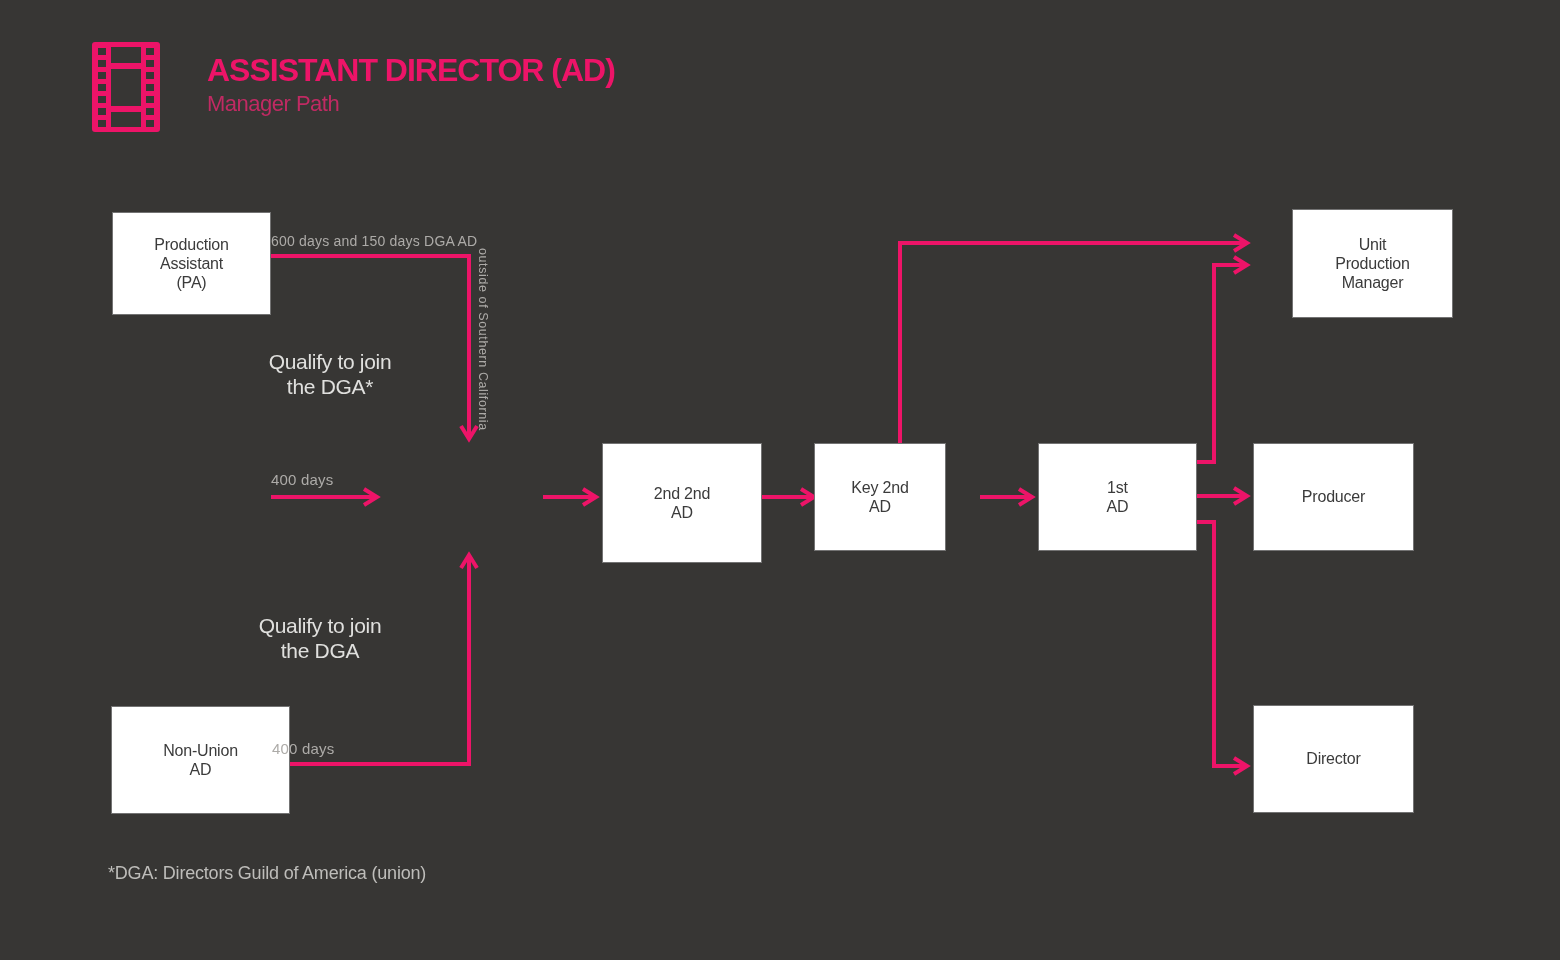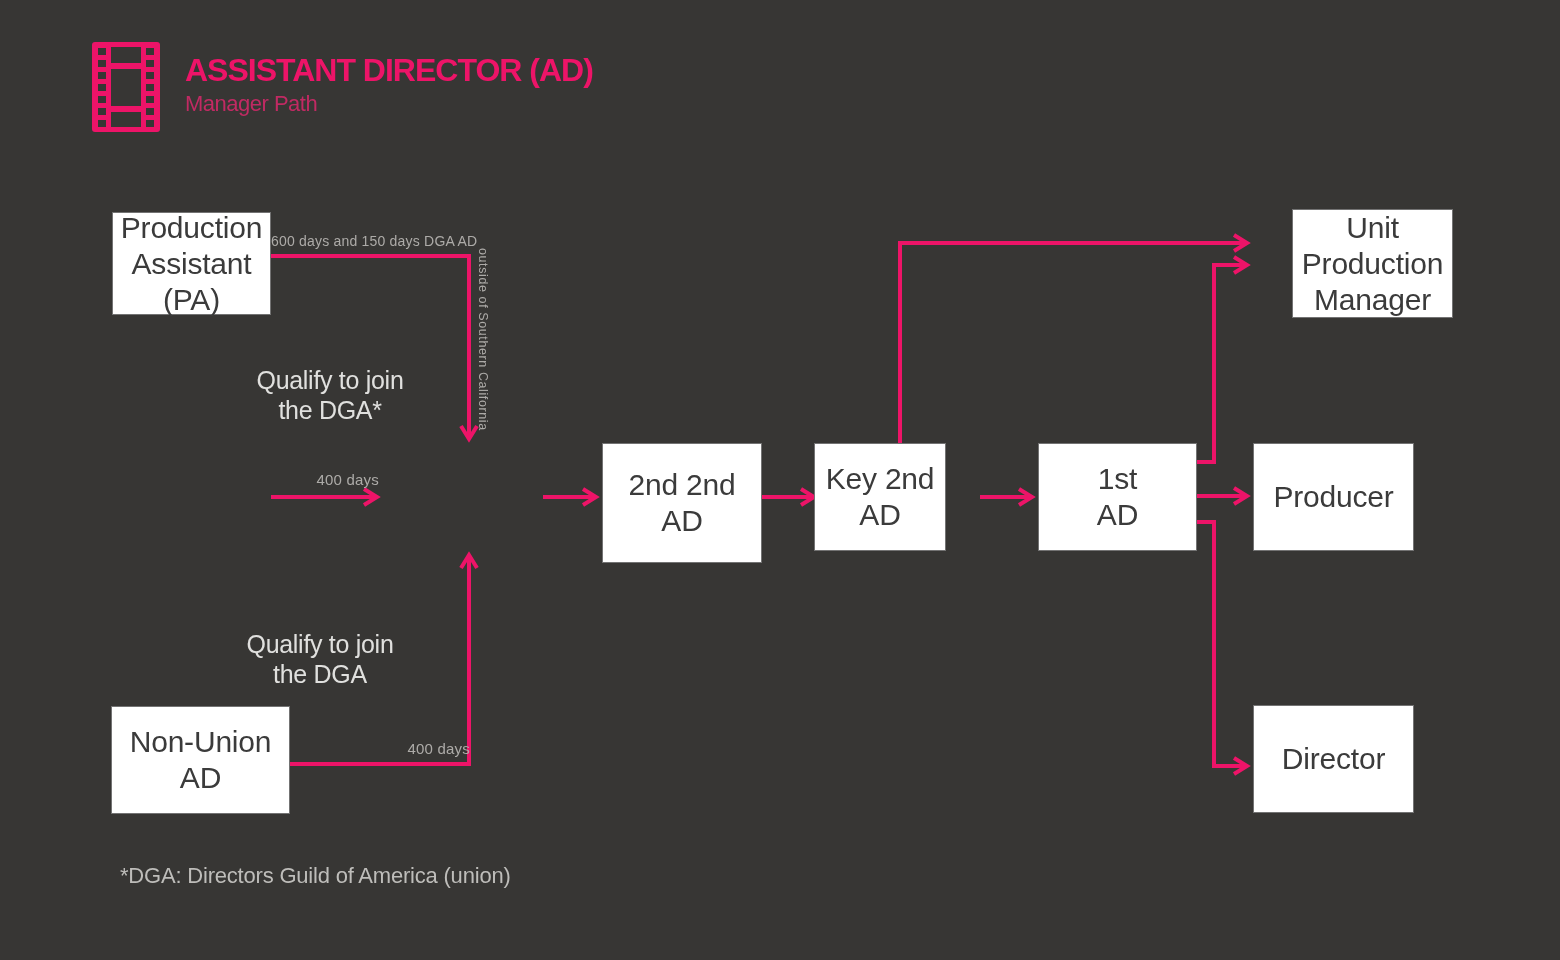--- a/index.html
+++ b/index.html
@@ -18,21 +18,21 @@
     font-family: "Liberation Sans", "DejaVu Sans", sans-serif;
   }
   .canvas {
     position: relative;
     width: 1560px;
     height: 960px;
     background: var(--background);
     overflow: hidden;
   }
   
-  .header { position: absolute; left: 92px; top: 42px; display: flex; }
+  .header { position: absolute; left: 92px; top: 42px; display: flex; gap: 22px; }
   .film-icon { width: 68px; height: 90px; display: block; }
   .titles { margin-left: 25px; padding-top: 12px; }
   .page-title {
     color: var(--accent);
     font-size: 32px;
     font-weight: bold;
     letter-spacing: -1px;
     line-height: 1.05;
     white-space: nowrap;
   }
@@ -49,58 +49,57 @@
   
   .node {
     position: absolute;
     background: var(--box-fill);
     border: 1px solid rgba(0,0,0,0.55);
     color: var(--box-text);
     display: flex;
     align-items: center;
     justify-content: center;
     text-align: center;
-    font-size: 30px;
+    font-size: 16px;
     line-height: 1.2;
     letter-spacing: -0.2px;
     white-space: pre-line;
   }
   
   .edge-label {
     position: absolute;
     color: var(--label-gray);
     font-size: 14px;
     letter-spacing: 0.2px;
-    text-align: right;
+    text-align: left;
     white-space: nowrap;
   }
   .vertical-label {
     position: absolute;
     writing-mode: vertical-rl;
     color: var(--label-gray);
     font-size: 12.5px;
     letter-spacing: 0.6px;
     white-space: nowrap;
   }
   .annotation {
     position: absolute;
     color: var(--annotation-gray);
-    font-size: 25px;
+    font-size: 21px;
     line-height: 1.2;
     text-align: center;
     white-space: pre-line;
     letter-spacing: -0.3px;
-    margin-top: 16px;
   }
   .footnote {
     position: absolute;
-    left: 120px;
+    left: 108px;
     top: 863px;
     color: var(--footnote-gray);
-    font-size: 22px;
+    font-size: 18px;
     letter-spacing: -0.2px;
   }
 </style>
 </head>
 <body>
 
 <div class="canvas">
 
   <div class="header">
     <svg class="film-icon" viewBox="0 0 68 90" aria-hidden="true">

